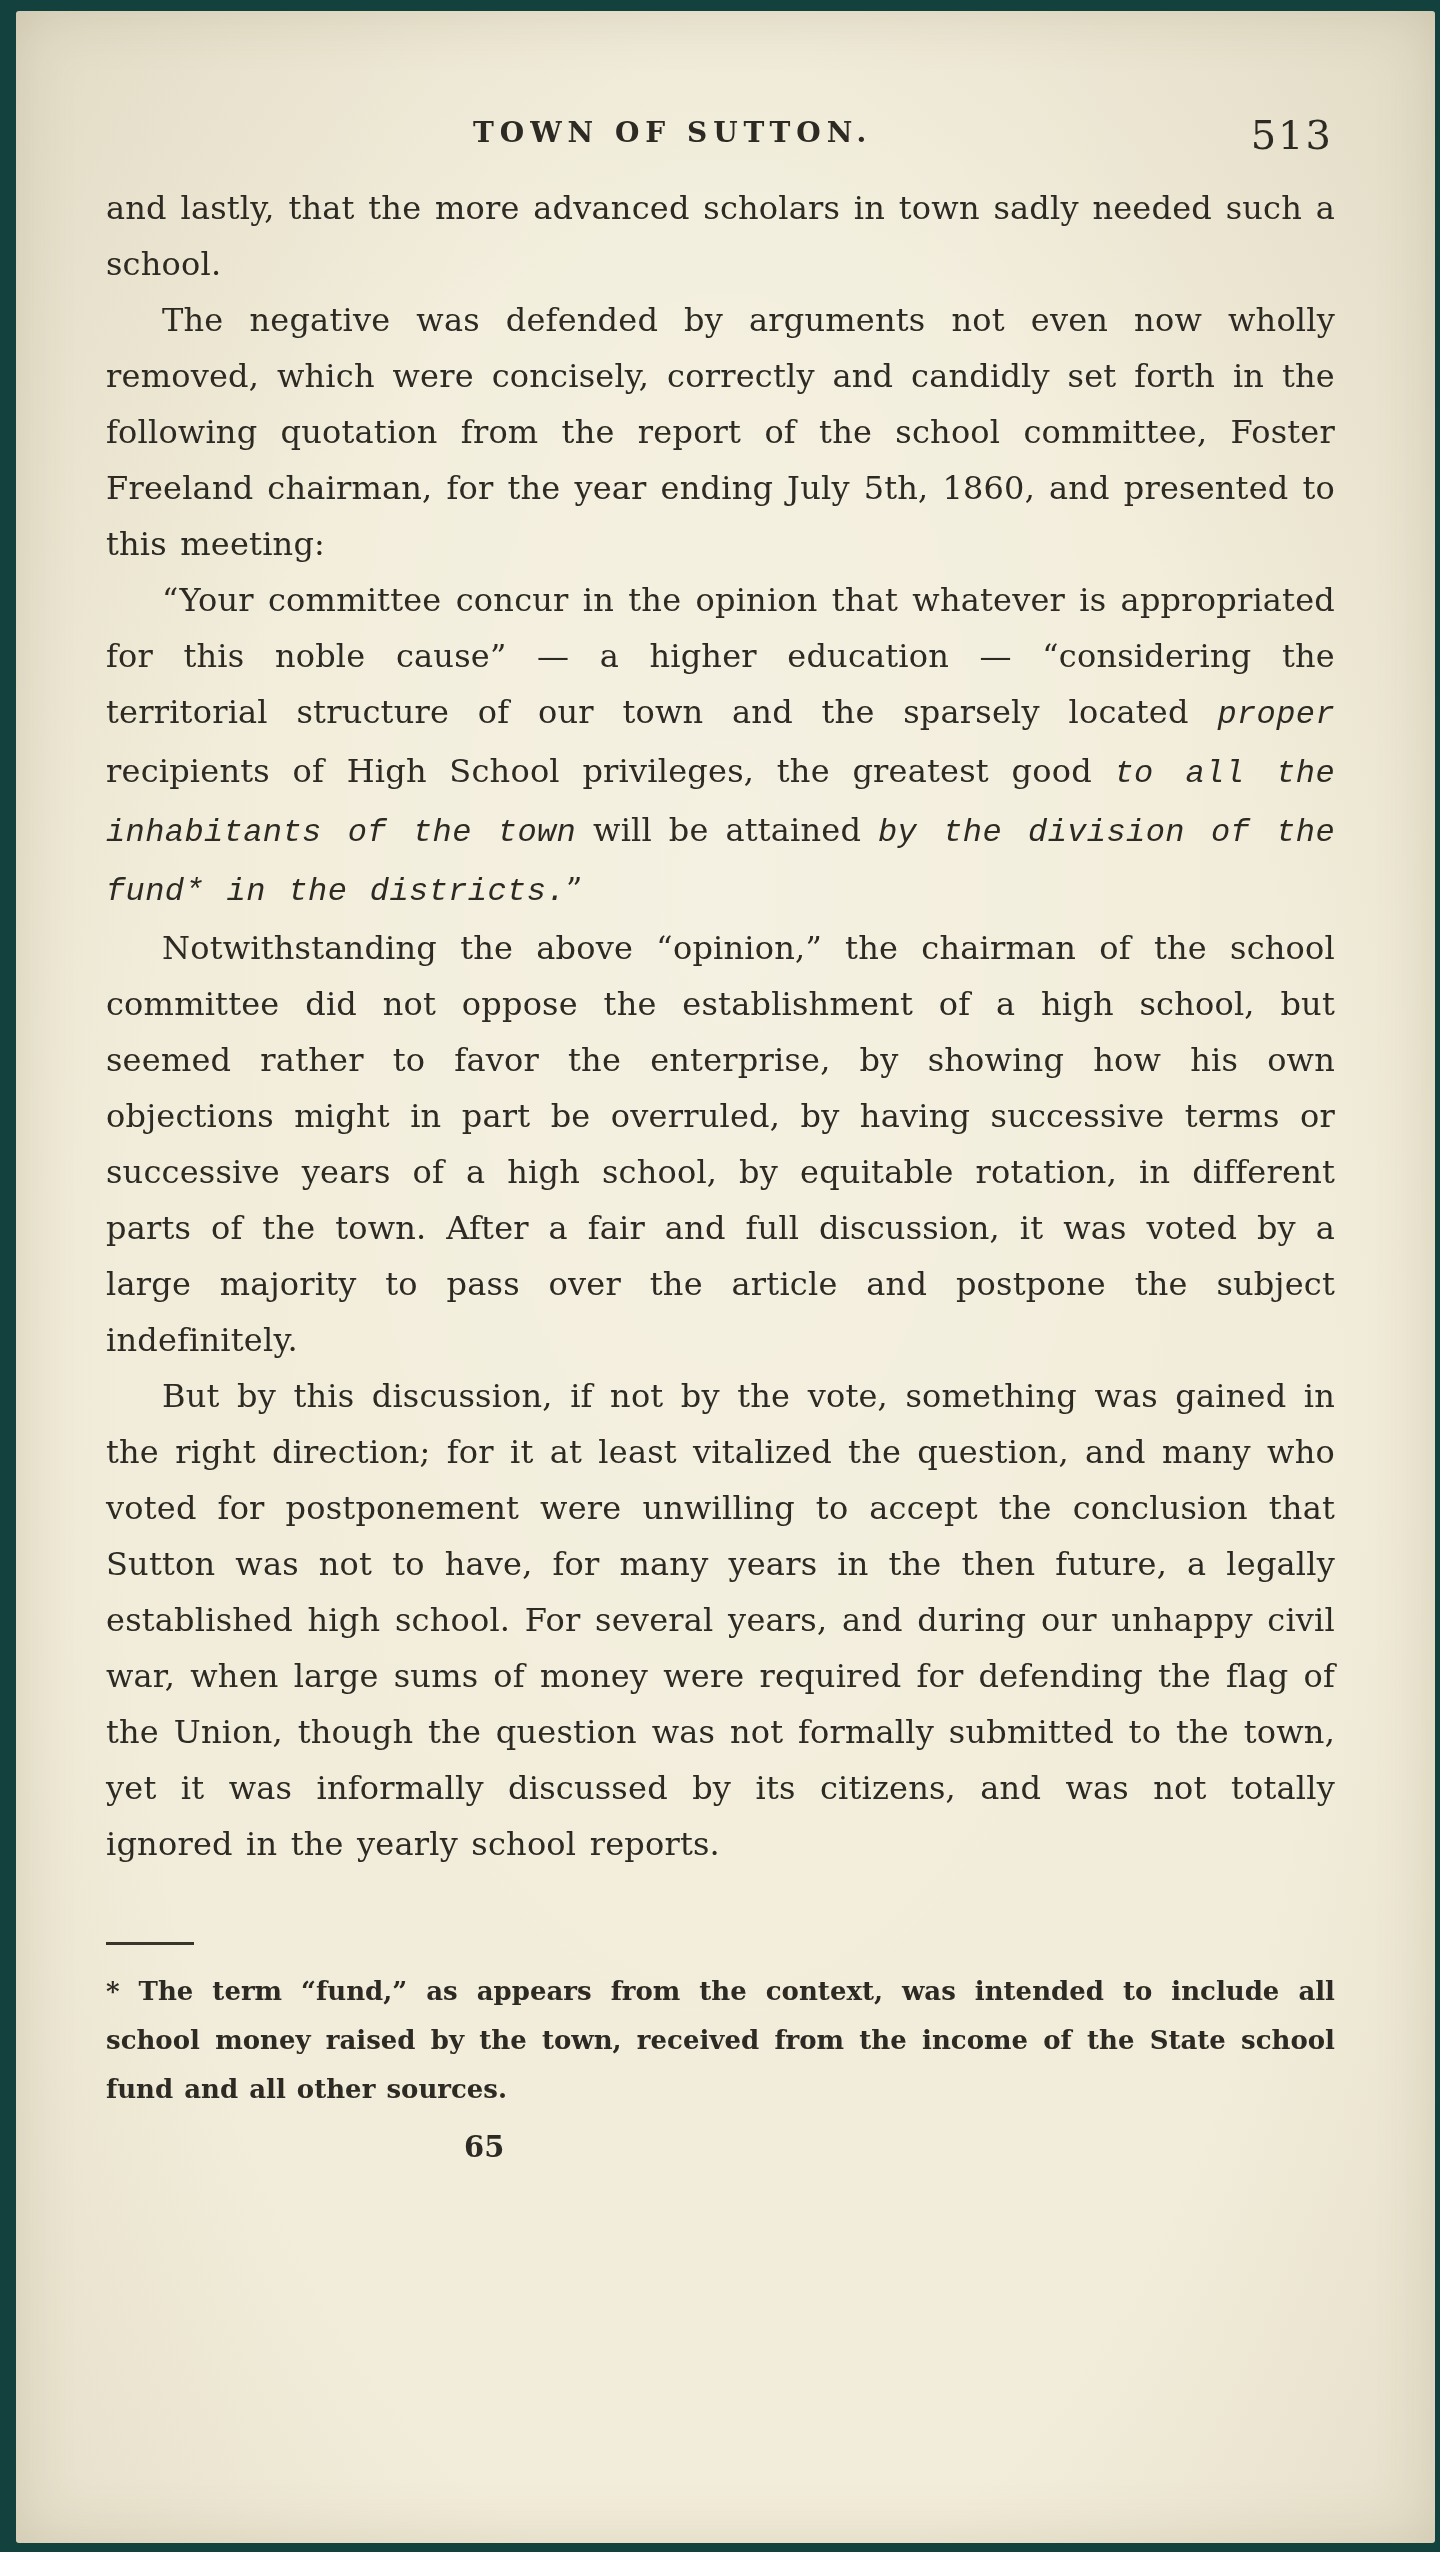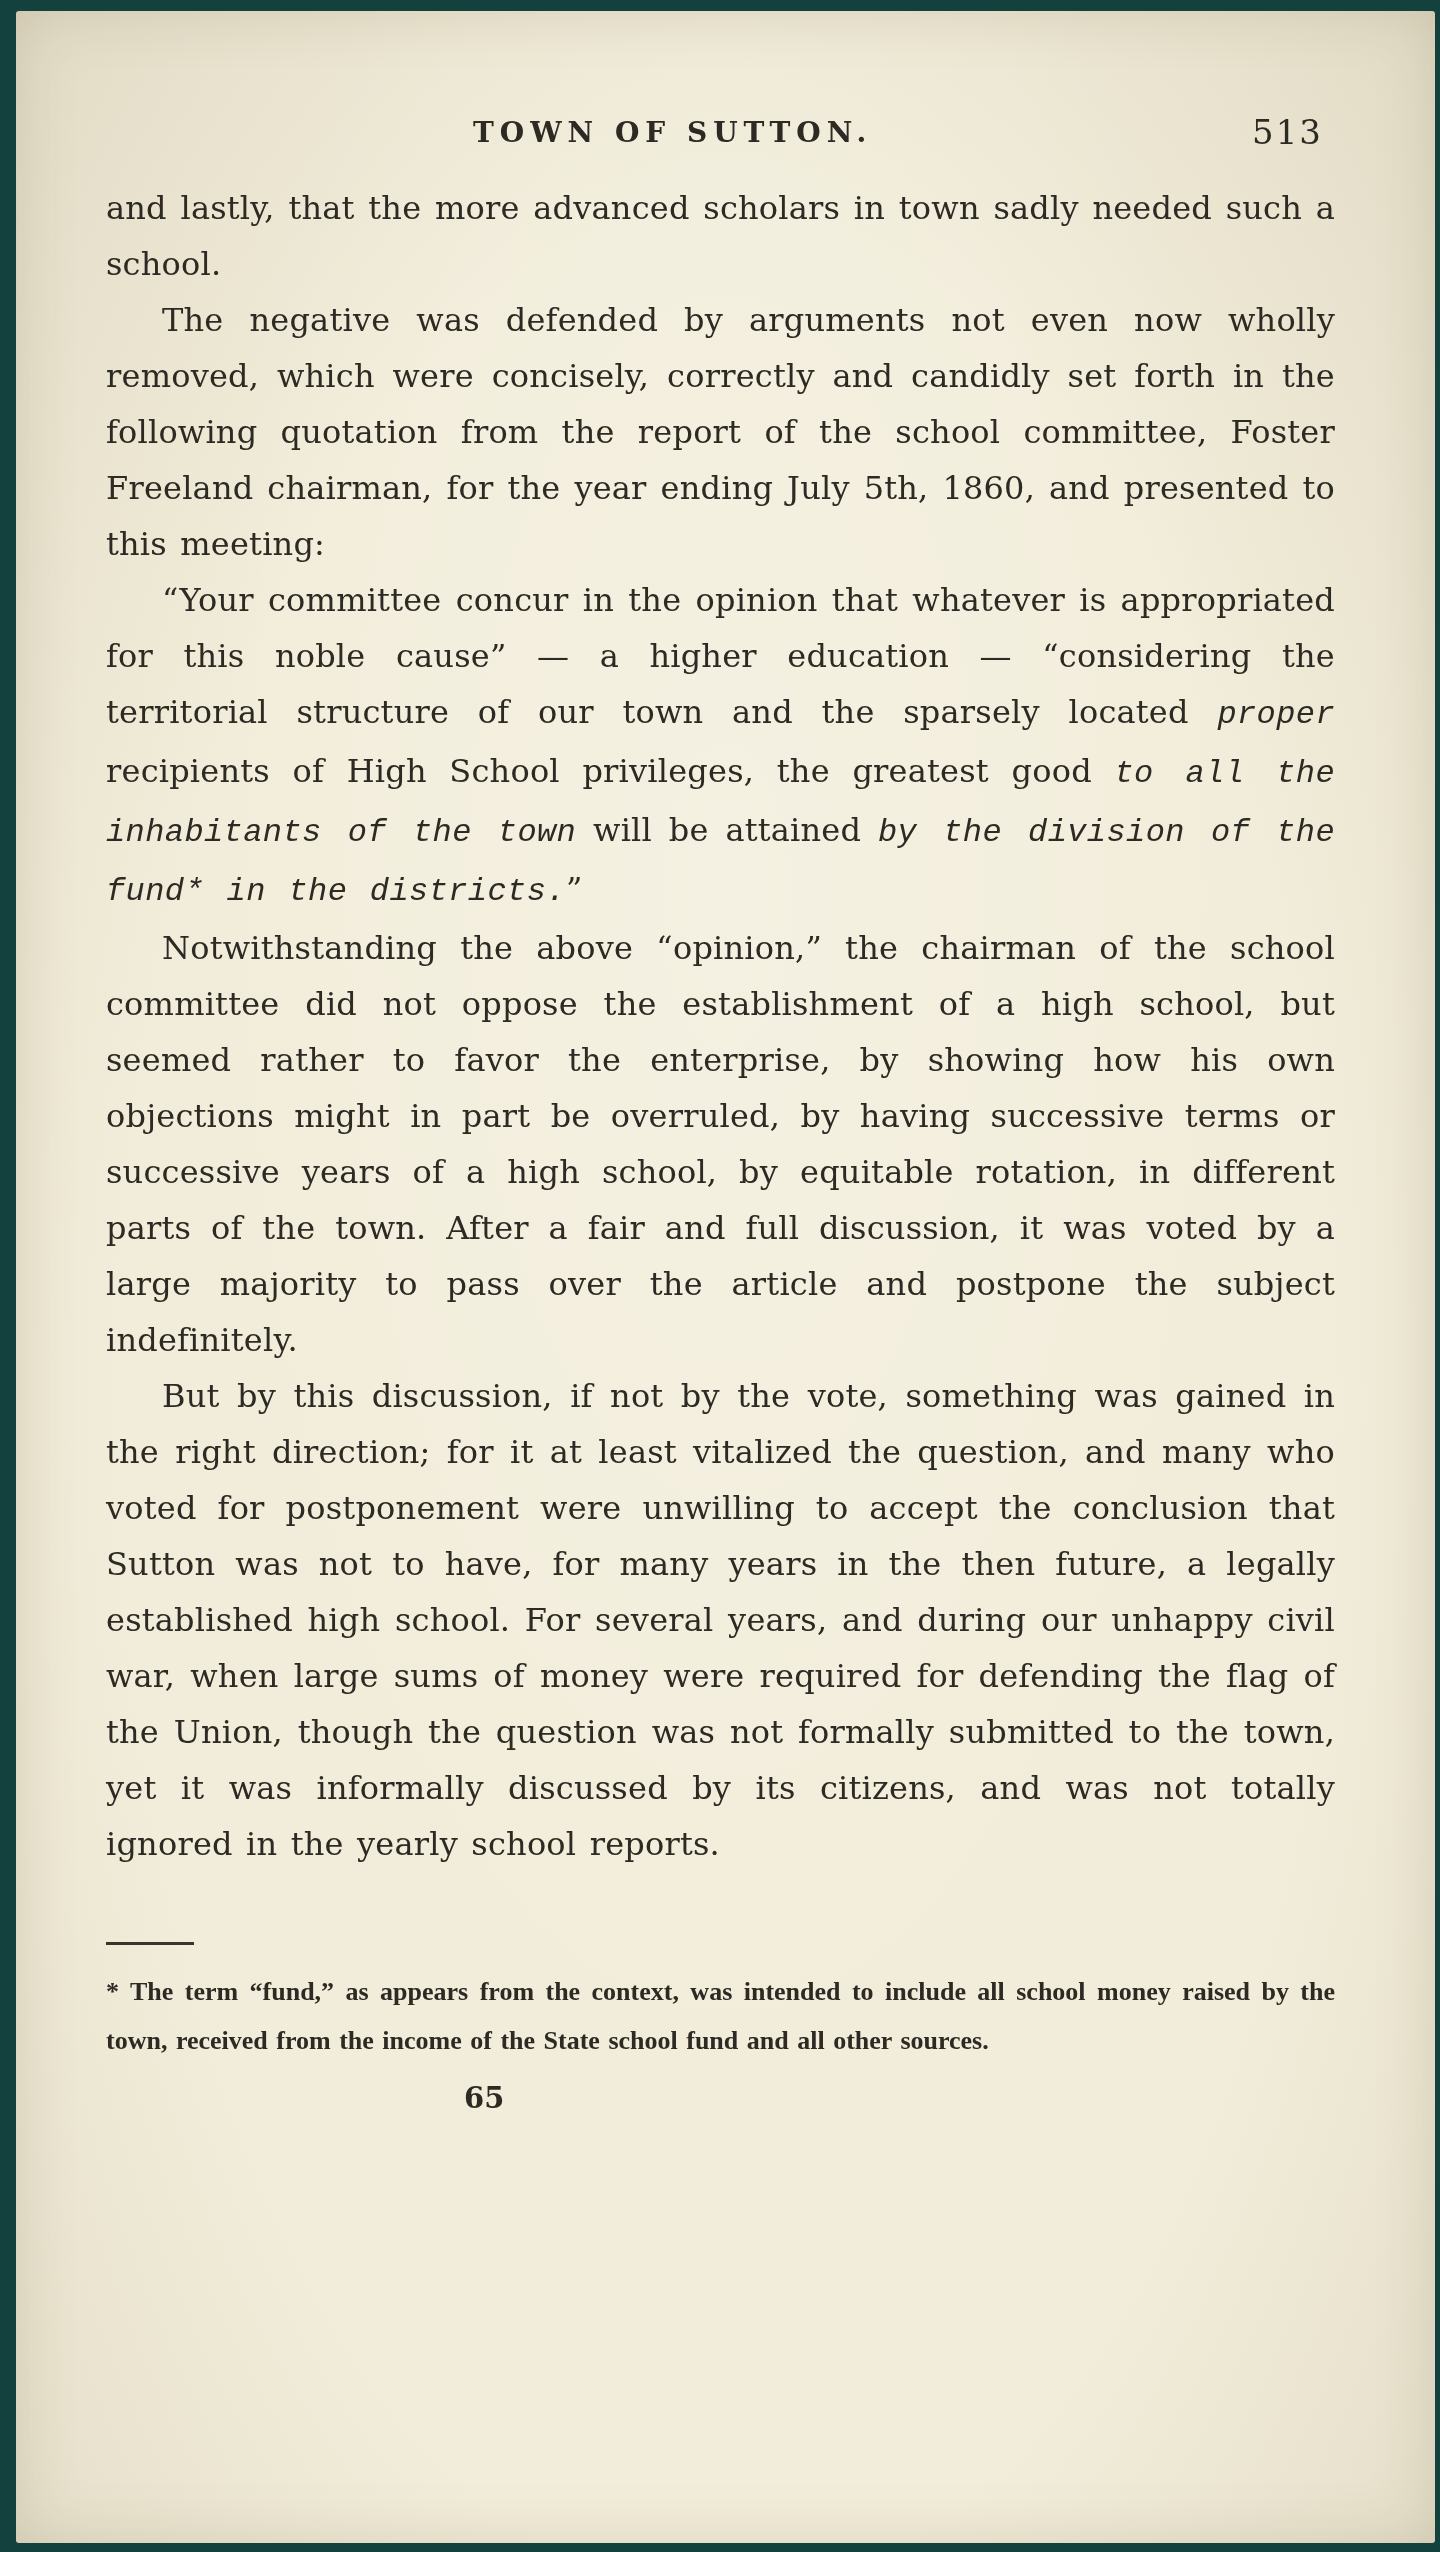--- a/index.html
+++ b/index.html
@@ -23,22 +23,22 @@
     padding:105px 100px 0 90px;
     color:#2d2a24;
   }
   .header { position:relative; height:42px; margin-bottom:22px; }
   .running-title {
     position:absolute; left:50%; transform:translateX(-62%);
     font-weight:bold; font-size:28px; letter-spacing:6px;
     color:#2d2a24; white-space:nowrap;
   }
   .page-number {
-    position:absolute; right:12px; top:-4px;
-    font-size:34px; letter-spacing:2px;
+    position:absolute; right:2px; top:-4px;
+    font-size:40px; letter-spacing:2px;
   }
   .body-text p.para {
     font-size:32px;
     line-height:56px;
     text-align:justify;
     word-spacing:3px;
     letter-spacing:0.2px;
   }
   .body-text p.para.indent { text-indent:56px; }
   .body-text i { letter-spacing:0.4px;font-family:Liberation Mono, monospace; }
@@ -48,21 +48,20 @@
     background:#39342c;
   }
   .footnote {
     margin-top:22px;
     font-size:26px;
     line-height:49px;
     font-weight:bold;
     text-align:justify;
     word-spacing:2px;
     color:#2d2a24;
-    font-family:Liberation Serif, serif;
   }
   .signature {
     margin-top:16px;
     padding-left:358px;
     font-size:29px;
     font-weight:bold;
   }
 </style>
 </head>
 <body>

